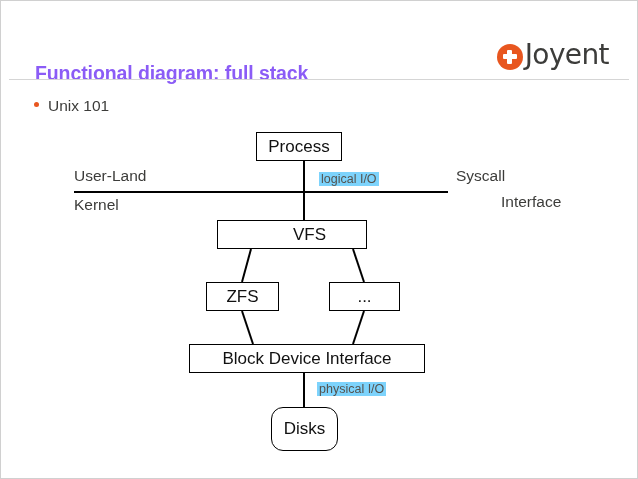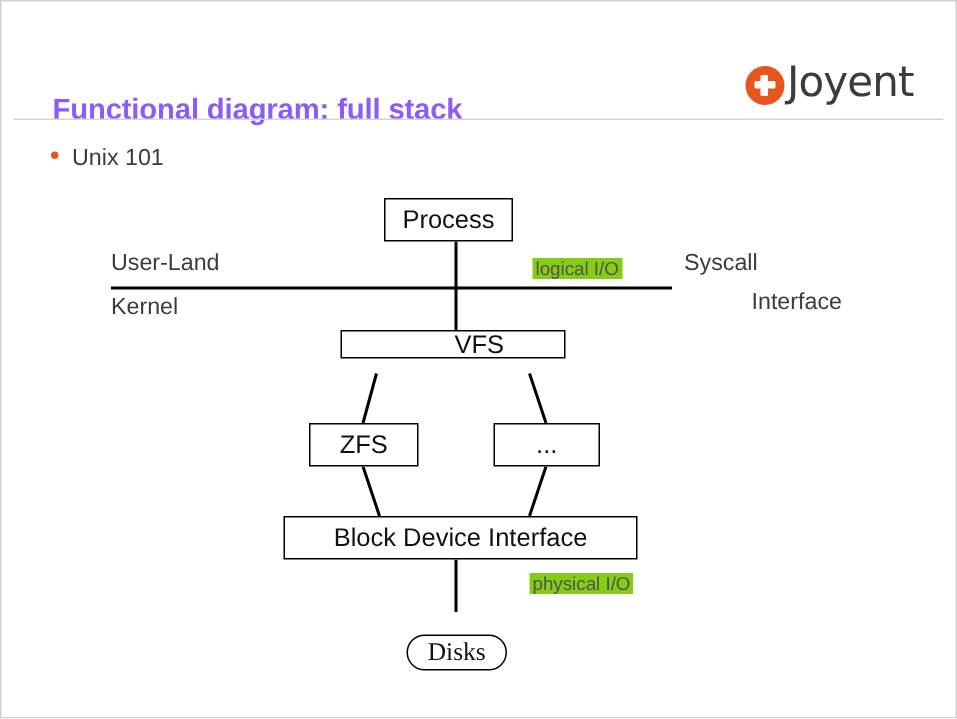--- a/index.html
+++ b/index.html
@@ -125,25 +125,25 @@
     display: flex;
     align-items: center;
     justify-content: center;
     box-sizing: border-box;
     font-size: 17px;
     z-index: 3;
   }
   .node.rounded { border-radius: 12px; }
 
   #node-process    { left: 255px; top: 131px; width: 86px;  height: 29px; }
-  #node-vfs        { left: 226px; top: 219px; width: 150px; height: 19px; padding-left: 35px; }
+  #node-vfs        { left: 216px; top: 219px; width: 150px; height: 29px; padding-left: 35px; }
   #node-zfs        { left: 205px; top: 281px; width: 73px;  height: 29px; }
   #node-ellipsis   { left: 328px; top: 281px; width: 71px;  height: 29px; }
   #node-bdi        { left: 188px; top: 343px; width: 236px; height: 29px; }
-  #node-disks      { left: 270px; top: 422px; width: 67px;  height: 24px; font-family: Liberation Serif, serif; }
+  #node-disks      { left: 270px; top: 406px; width: 67px;  height: 44px; }
 
   .edge {
     position: absolute;
     background: #000000;
     z-index: 1;
   }
   .vline { width: 2px; }
   .hline { height: 2px; }
 
   #edge-process-vfs { left: 302px; top: 160px; height: 60px; }
@@ -169,23 +169,22 @@
   #label-kernel    { left: 73px;  top: 195px; }
   #label-syscall-1 { left: 455px; top: 166px; }
   #label-syscall-2 { left: 455px; top: 192px; margin-left: 45px; }
 
   .io-label {
     position: absolute;
     font-size: 12.5px;
     color: #55534f;
     white-space: nowrap;
     z-index: 4;
-    background: #84cc16;
+    background: #7dd3fc;
     padding: 0 2px;
-    margin-left: 36px;
   }
   #label-logical-io  { left: 318px; top: 171px; }
   #label-physical-io { left: 316px; top: 381px; text-align: right; }
 </style>
 </head>
 <body>
 
 <div id="slide">
 
   <div id="title">Functional diagram: full stack</div>

